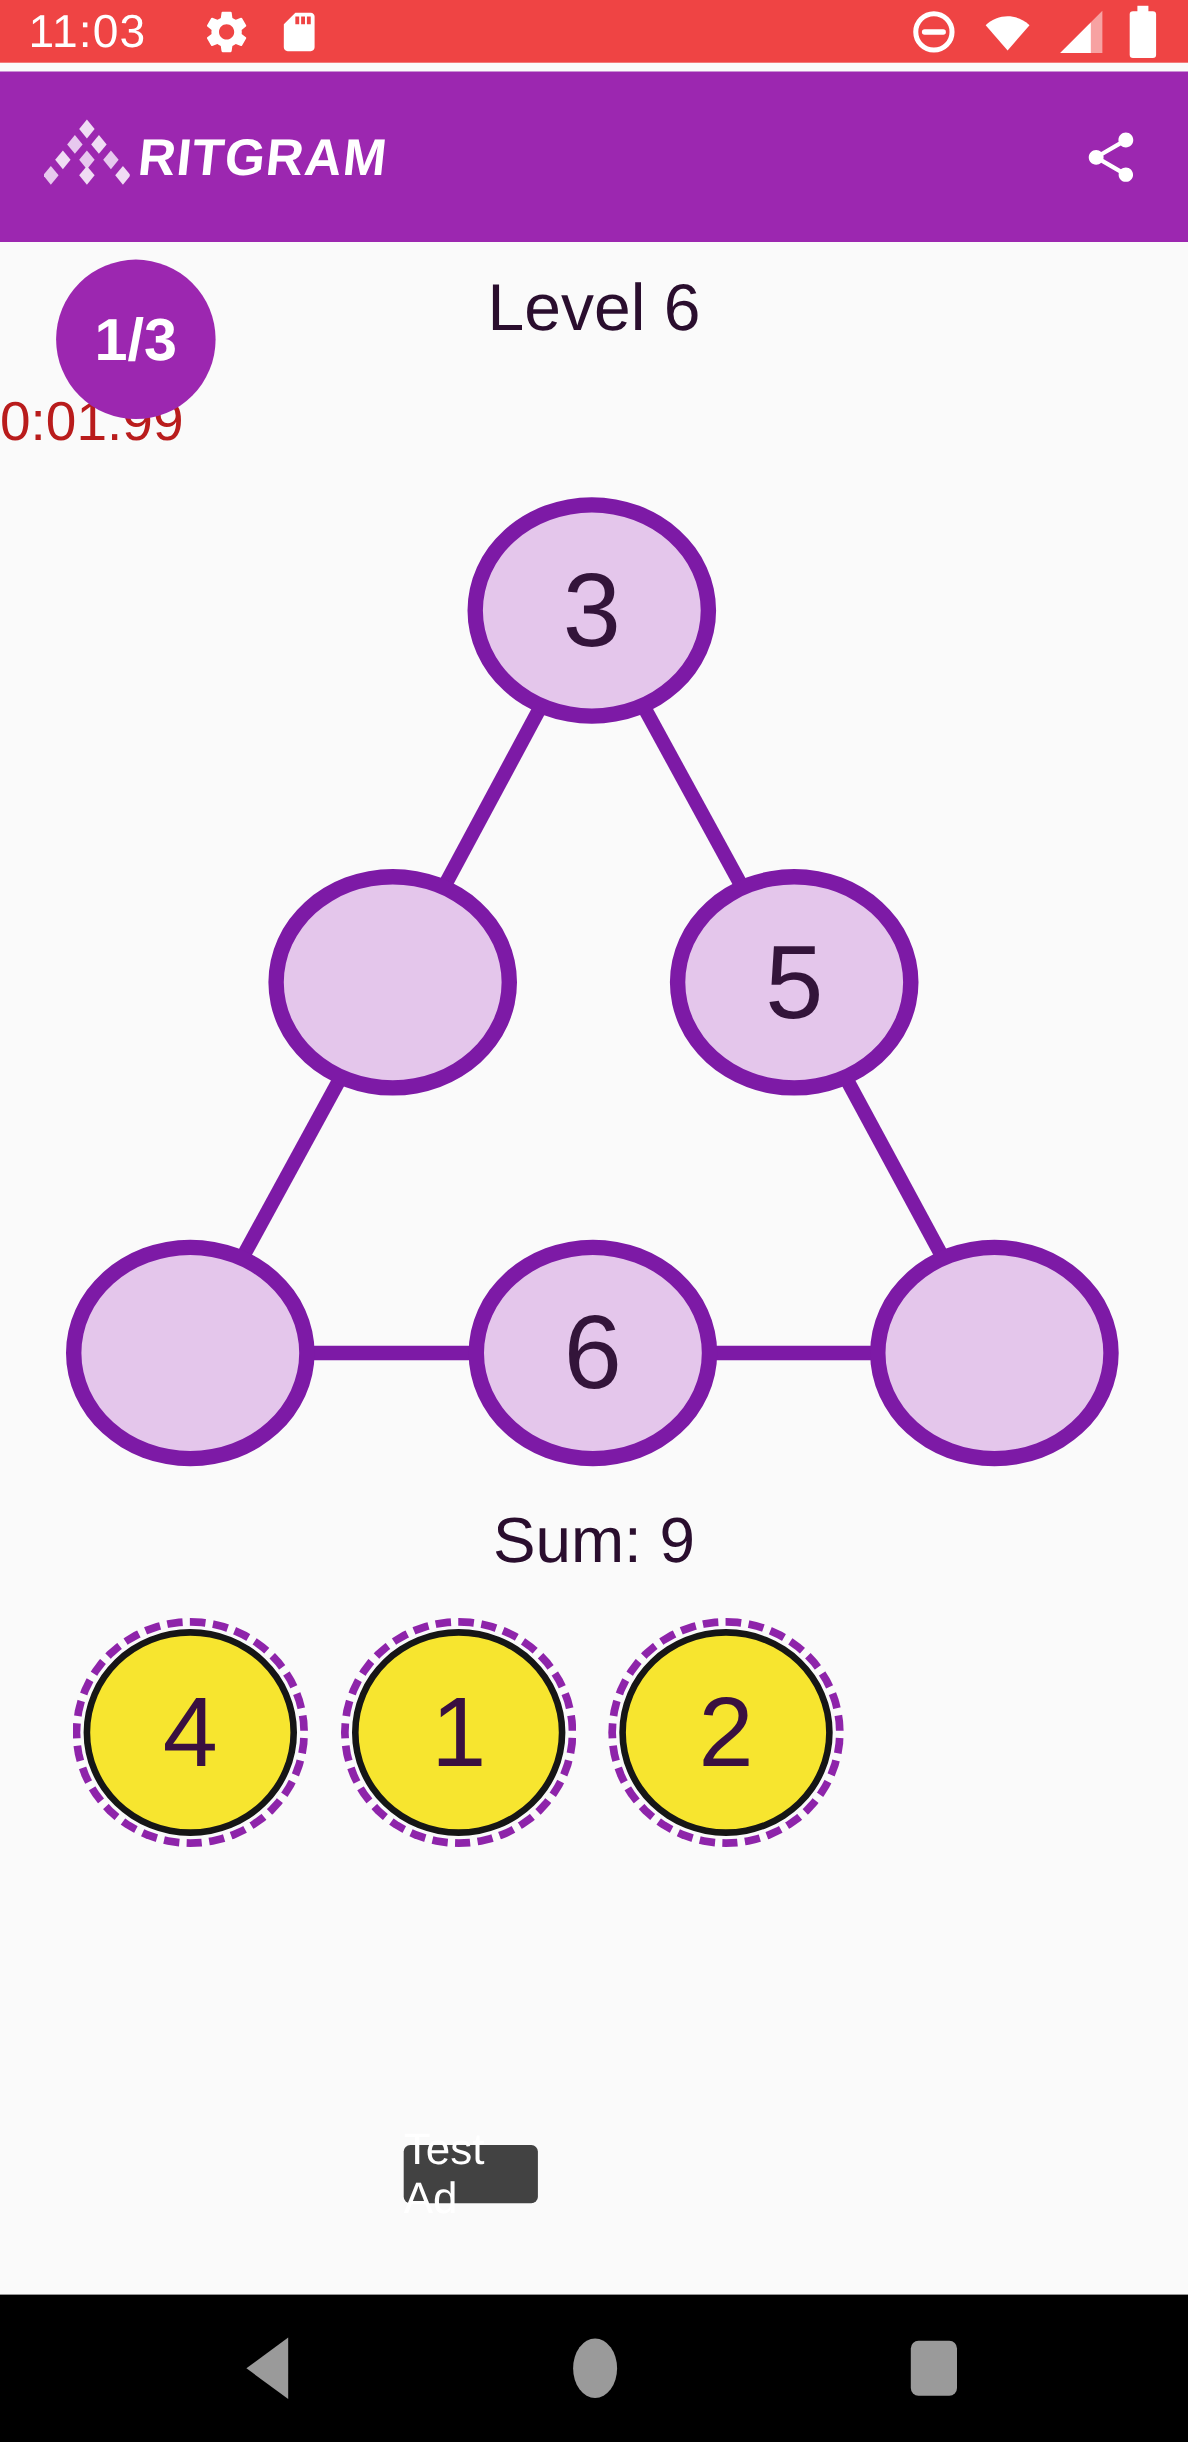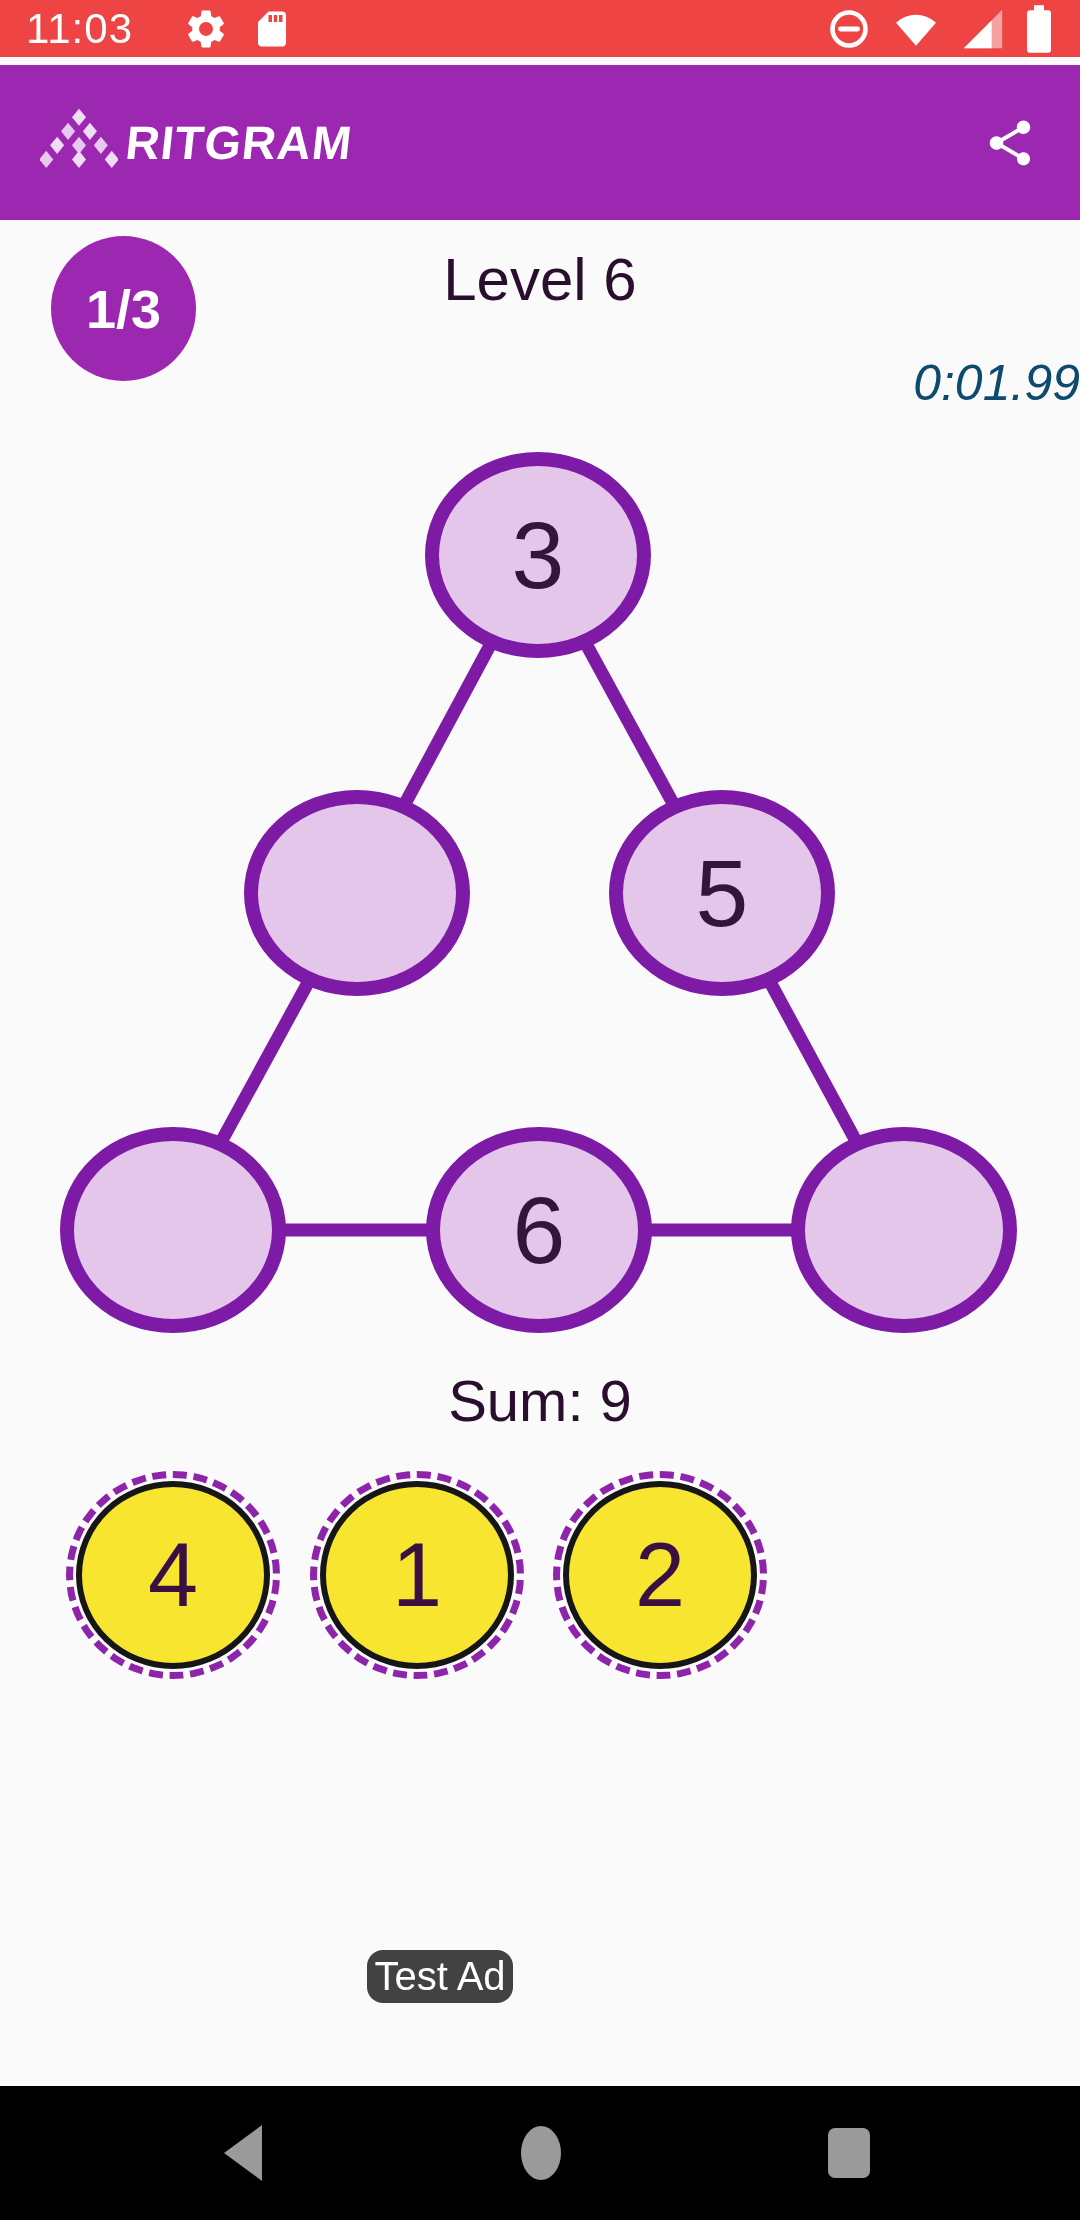--- a/index.html
+++ b/index.html
@@ -34,22 +34,22 @@
   .level-badge{
     position:absolute;left:51px;top:236px;width:145px;height:145px;border-radius:50%;
     background:#9C27B0;color:#fff;display:flex;align-items:center;justify-content:center;
     font-size:54px;z-index:5;font-weight:bold;
   }
   .level-title{
     position:absolute;top:250px;left:0;width:1080px;text-align:center;
     font-size:60px;color:#2A0E2E;line-height:1;z-index:4;
   }
   .level-timer{
-    position:absolute;top:358px;left:0;width:1080px;text-align:right;
-    font-size:50px;color:#0c4a6e;line-height:1;z-index:4;font-style:italic;
+    position:absolute;top:358px;left:0;width:1080px;text-align:left;
+    font-size:50px;color:#b91c1c;line-height:1;z-index:4;
   }
   
   .edges{position:absolute;top:0;left:0;z-index:1;}
   .node{
     position:absolute;width:226px;height:206px;box-sizing:border-box;
     border:14px solid #7D1AA6;border-radius:50%;background:#E4C6EB;
     display:flex;align-items:center;justify-content:center;
     font-size:95px;color:#33143A;z-index:2;
   }
   .node-top{left:425px;top:452px;}
@@ -70,22 +70,22 @@
   .tile-1{left:66px;}
   .tile-2{left:310px;}
   .tile-3{left:553px;}
   .tile-inner{
     width:100%;height:100%;box-sizing:border-box;border:6px solid #161616;
     border-radius:50%;background:#F7E52F;display:flex;align-items:center;
     justify-content:center;font-size:90px;color:#3A1040;
   }
   
   .ad-label{
-    position:absolute;left:367px;top:1950px;width:146px;height:53px;
-    background:#424242;color:#fff;border-radius:16px;display:flex;
+    position:absolute;left:367px;top:1950px;width:122px;height:53px;
+    background:#424242;color:#fff;border-radius:6px;display:flex;
     align-items:center;justify-content:center;font-size:40px;z-index:5;
   }
   
   .nav-bar{
     position:absolute;left:0;top:2086px;width:1080px;height:134px;background:#000;z-index:10;
   }
   .nav-back{
     position:absolute;left:224px;top:39px;width:0;height:0;cursor:pointer;
     border-top:28px solid transparent;border-bottom:28px solid transparent;
     border-right:38px solid #9A9A9A;

